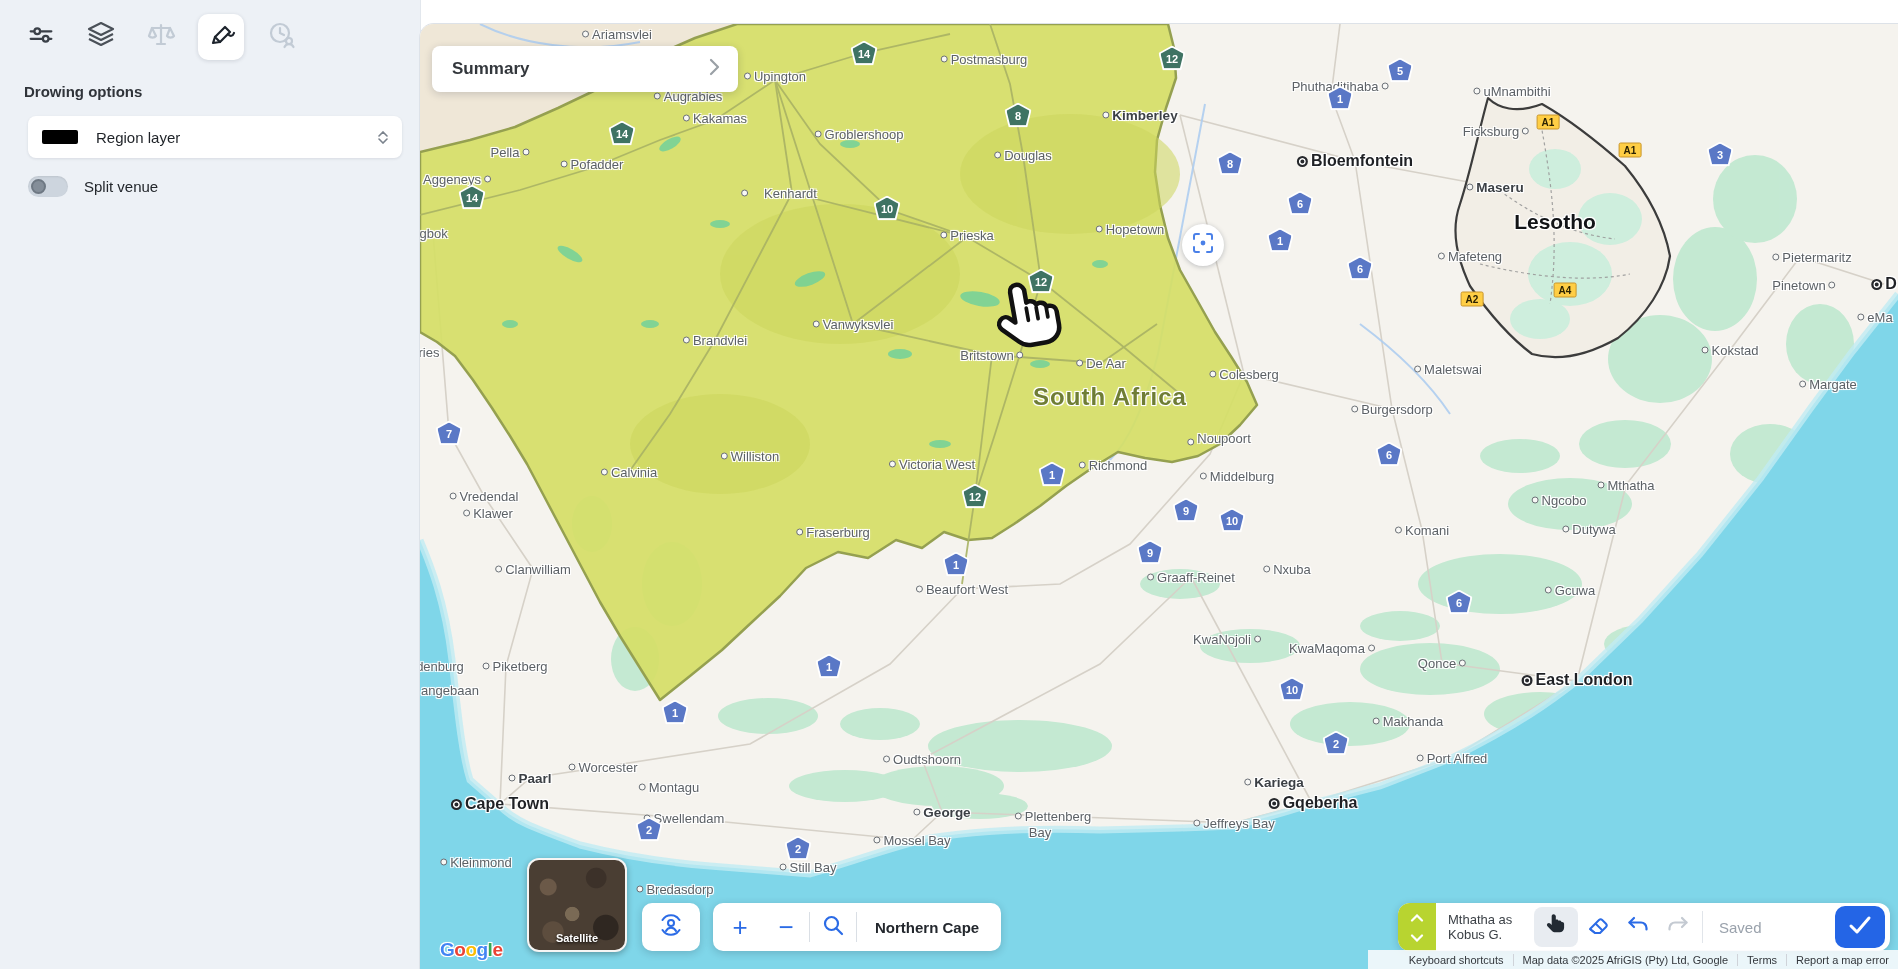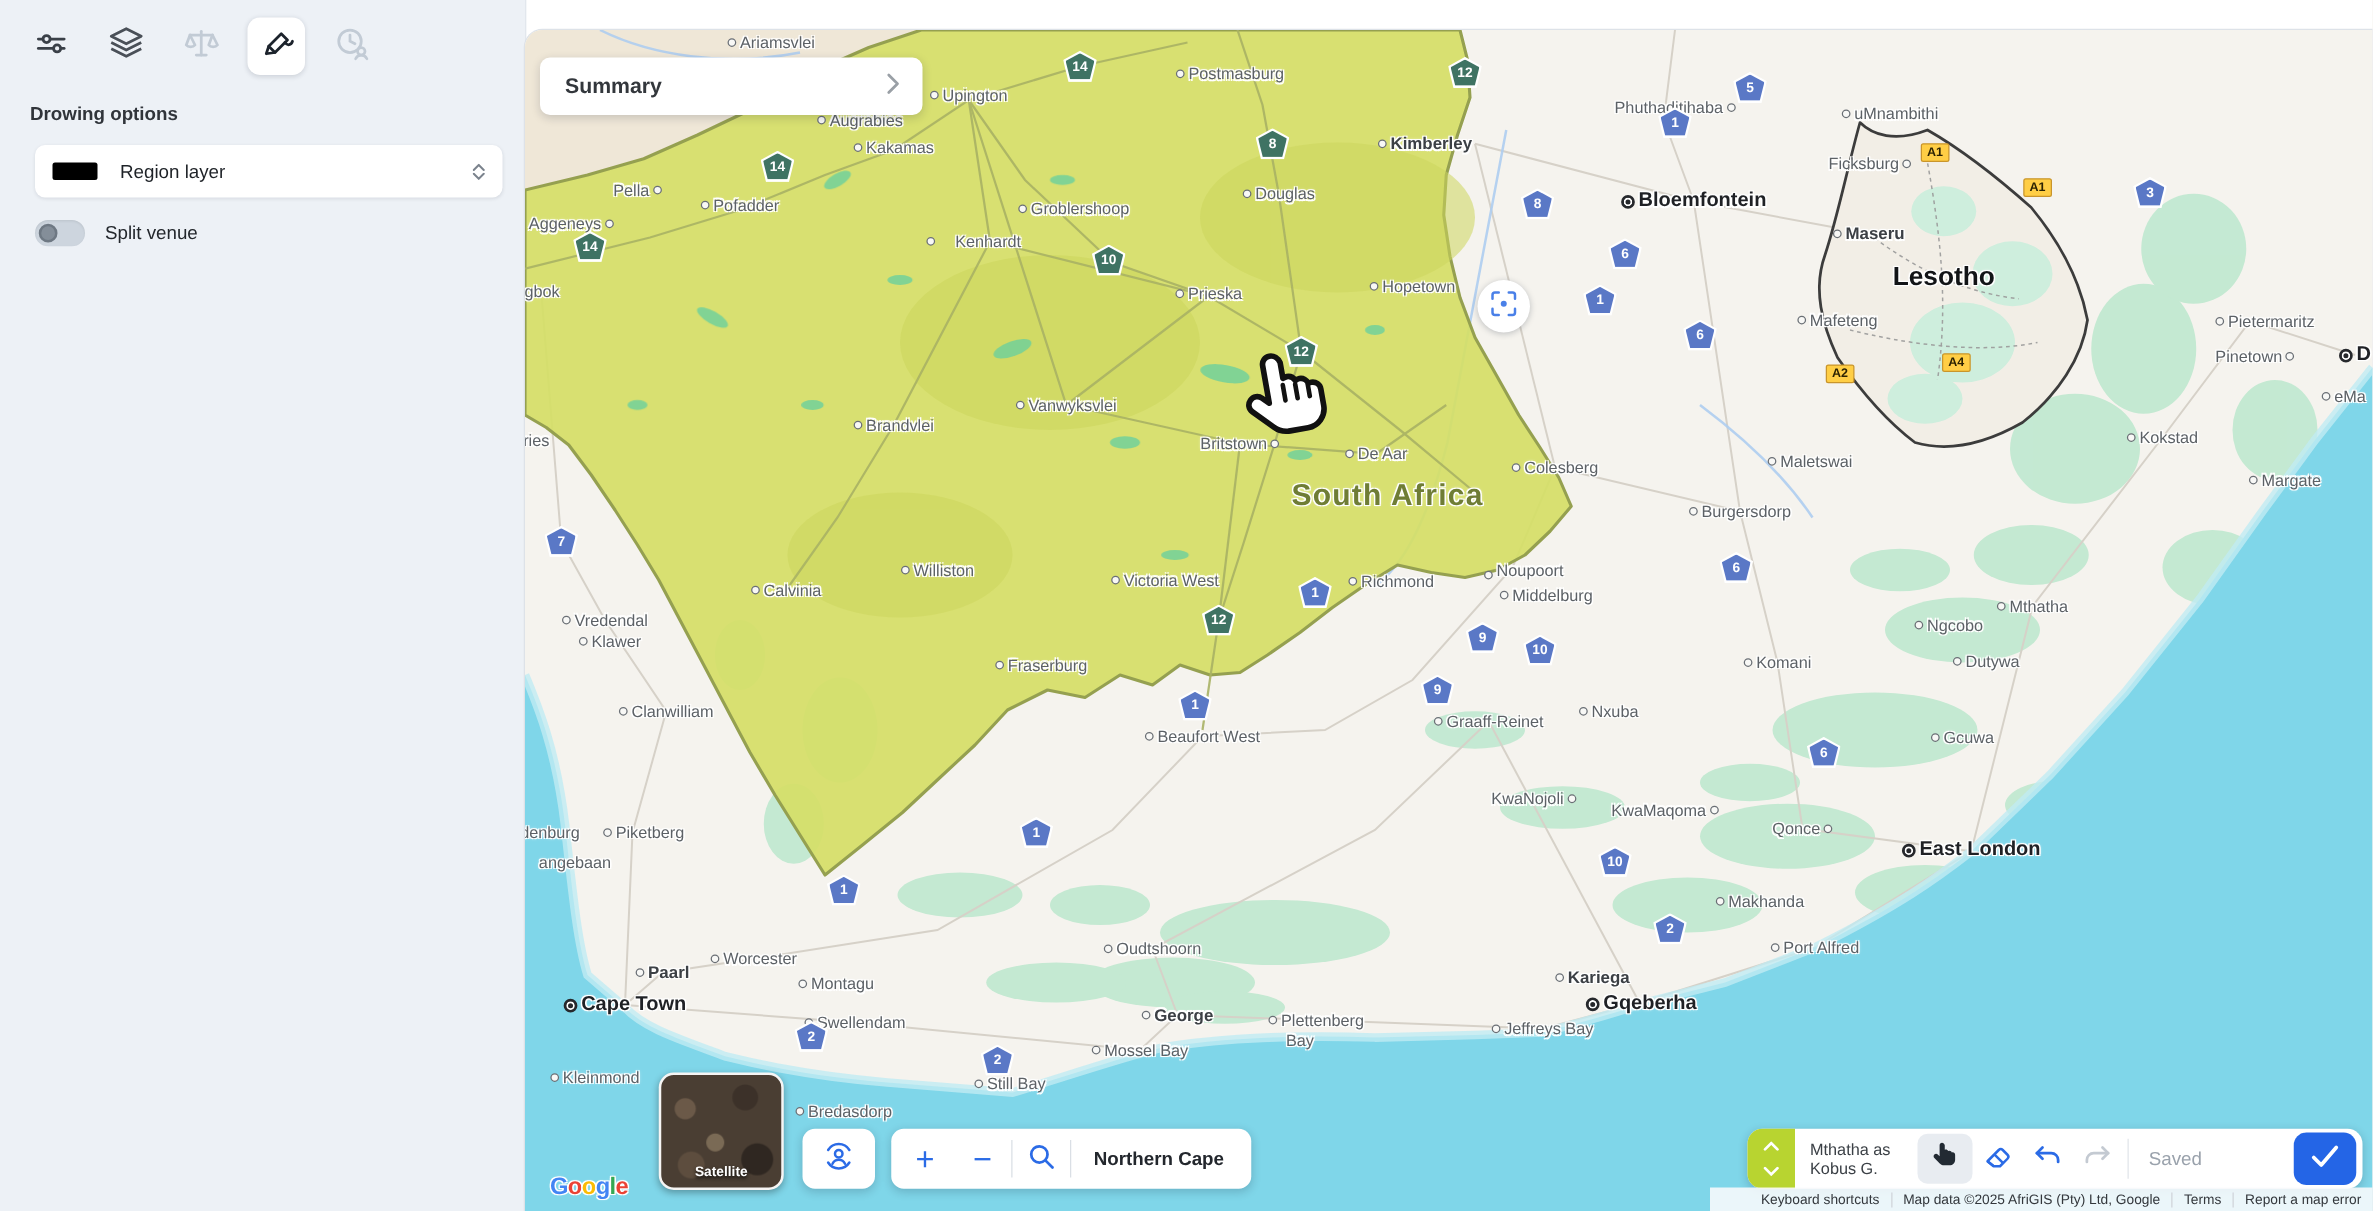--- a/index.html
+++ b/index.html
@@ -249,21 +249,21 @@
         <span>Upington</span>
       </div>
       <div class="lbl t" style="left: 268px; top: 72px;">
         <span class="ring"></span>
         <span>Augrabies</span>
       </div>
       <div class="lbl t" style="left: 295px; top: 94px;">
         <span class="ring"></span>
         <span>Kakamas</span>
       </div>
-      <div class="lbl t" style="left: 439px; top: 110px; margin-top: 33px;">
+      <div class="lbl t" style="left: 439px; top: 110px;">
         <span class="ring"></span>
         <span>Groblershoop</span>
       </div>
       <div class="lbl t" style="left: 564px; top: 35px;">
         <span class="ring"></span>
         <span>Postmasburg</span>
       </div>
       <div class="lbl t" style="left: 603px; top: 131px;">
         <span class="ring"></span>
         <span>Douglas</span>
@@ -318,21 +318,21 @@
         <span class="ring"></span>
         <span>De Aar</span>
       </div>
       <div class="lbl co" style="left: 690px; top: 373px;">
         <span>South Africa</span>
       </div>
       <div class="lbl t" style="left: 824px; top: 350px;">
         <span class="ring"></span>
         <span>Colesberg</span>
       </div>
-      <div class="lbl t" style="left: 799px; top: 432px; align-items: flex-end;">
+      <div class="lbl t" style="left: 799px; top: 414px; align-items: flex-end;">
         <span class="ring"></span>
         <span>Noupoort</span>
       </div>
       <div class="lbl t" style="left: 693px; top: 441px;">
         <span class="ring"></span>
         <span>Richmond</span>
       </div>
       <div class="lbl t" style="left: 817px; top: 452px;">
         <span class="ring"></span>
         <span>Middelburg</span>
@@ -369,21 +369,21 @@
         <span class="ring"></span>
         <span>Clanwilliam</span>
       </div>
       <div class="lbl t" style="left: 20px; top: 642px; text-align: right;">
         <span>denburg</span>
       </div>
       <div class="lbl t" style="left: 95px; top: 642px;">
         <span class="ring"></span>
         <span>Piketberg</span>
       </div>
-      <div class="lbl t" style="left: 30px; top: 666px; margin-left: 10px;">
+      <div class="lbl t" style="left: 30px; top: 666px;">
         <span>angebaan</span>
       </div>
       <div class="lbl m" style="left: 935px; top: 137px;">
         <span class="ring big"></span>
         <span>Bloemfontein</span>
       </div>
       <div class="lbl c" style="left: 1075px; top: 163px;">
         <span class="ring"></span>
         <span>Maseru</span>
       </div>

